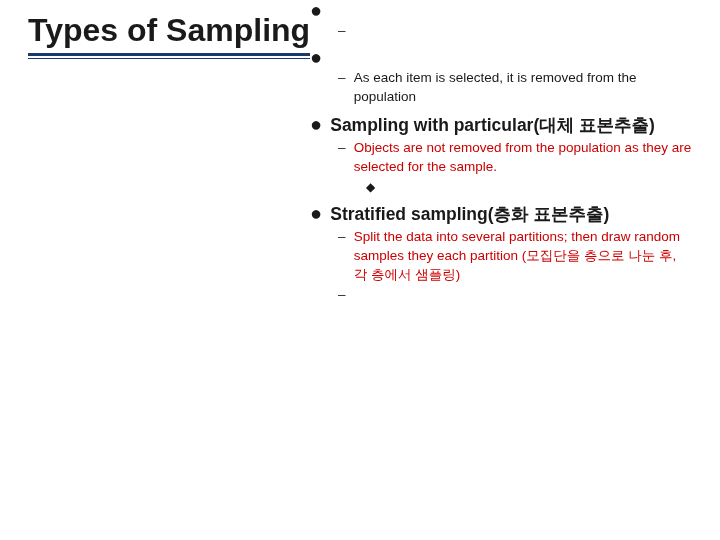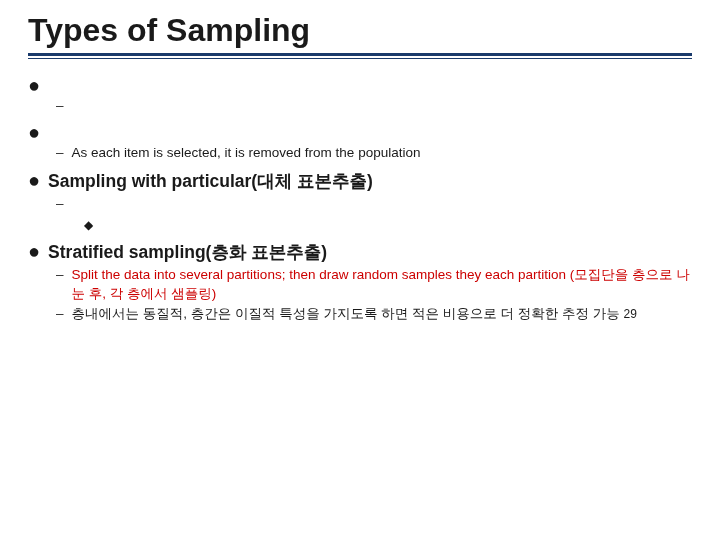--- a/index.html
+++ b/index.html
@@ -10,21 +10,21 @@
       background: #ffffff;
       font-family: Arial, sans-serif;
       overflow: hidden;
     }
 
     .page {
       width: 720px;
       height: 439px;
       padding: 0 28px 16px 28px;
       display: flex;
-      flex-direction: column;
+      flex-direction: row;
     }
 
     .header {
       padding: 12px 0 6px 0;
     }
 
     .title {
       font-size: 32px;
       font-weight: bold;
       color: #1a1a1a;
@@ -145,35 +145,35 @@
       </div>
     </div>
 
     <div class="section">
       <div class="section-title">
         <span class="bullet-dot">●</span>
         <span>Sampling with particular(대체 표본추출)</span>
       </div>
       <div class="sub-item">
         <span class="dash">–</span>
+        <span class="red-text">Objects are not removed from the population as they are selected for the sample.</span>
       </div>
       <div class="sub-sub-item">
         <span class="diamond">◆</span>
       </div>
     </div>
 
     <div class="section">
       <div class="section-title">
         <span class="bullet-dot">●</span>
         <span>Stratified sampling(층화 표본추출)</span>
       </div>
       <div class="sub-item">
         <span class="dash">–</span>
         <span class="red-text">Split the data into several partitions; then draw random samples they each partition (모집단을 층으로 나눈 후, 각 층에서 샘플링)</span>
       </div>
       <div class="sub-item">
         <span class="dash">–</span>
-        <span>층내에서는 동질적, 층간은 이질적 특성을 가지도록 하면 적은 비용으로 더 정확한 추정 가능 <span class="page-num">29</span></span>
       </div>
     </div>
 
   </div>
 </div>
 
 </body></html>

